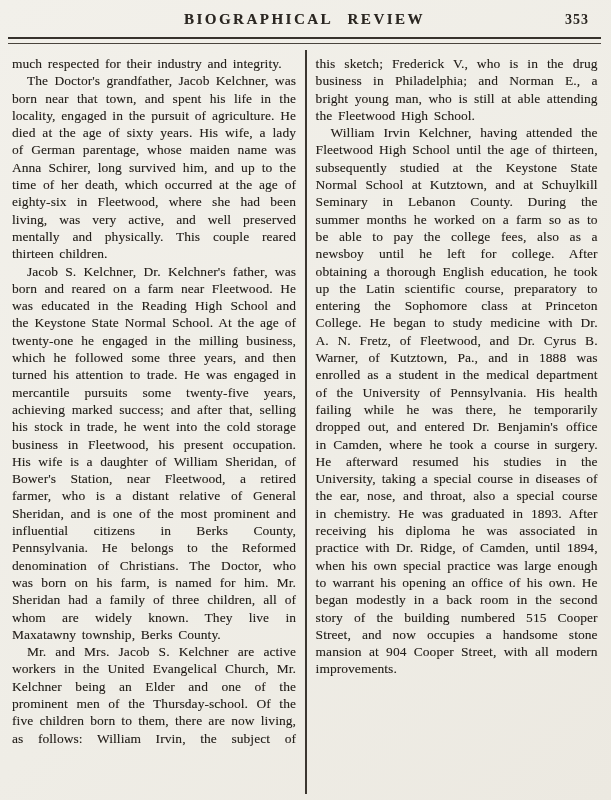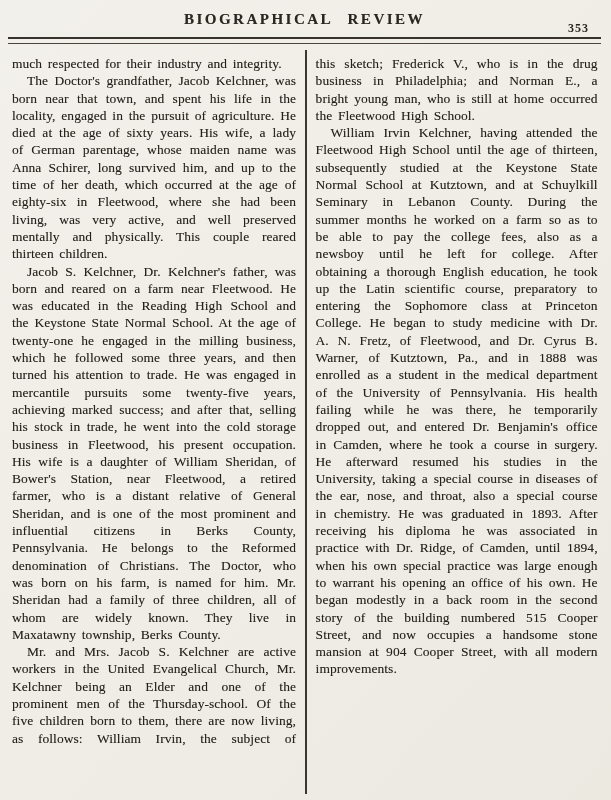--- a/index.html
+++ b/index.html
@@ -35,22 +35,22 @@
     font-size: 15px;
     font-weight: bold;
     letter-spacing: 2.5px;
     word-spacing: 9px;
     color: #2a2621;
     text-shadow: 0.3px 0.3px 0 rgba(40,33,26,0.35);
   }
   .page-number {
     position: absolute;
     right: 8px;
-    top: 10px;
-    font-size: 12px;
+    top: 1px;
+    font-size: 14px;
     font-weight: bold;
     letter-spacing: 1px;
     color: #2a2621;
   }
   
   .header-rule {
     position: absolute;
     top: 37px;
     left: 8px;
     right: 10px;
@@ -109,19 +109,19 @@
     <div class="col left">
       <p class="noindent">much respected for their industry and integrity.</p>
       <p>The Doctor's grandfather, Jacob Kelchner, was born near that town, and spent his life in the locality, engaged in the pursuit of agriculture.  He died at the age of sixty years. His wife, a lady of German parentage, whose maiden name was Anna Schirer, long survived him, and up to the time of her death, which occurred at the age of eighty-six in Fleetwood, where she had been living, was very active, and well preserved mentally and physically.  This couple reared thirteen children.</p>
       <p>Jacob S. Kelchner, Dr. Kelchner's father, was born and reared on a farm near Fleetwood.  He was educated in the Reading High School and the Keystone State Normal School.  At the age of twenty-one he engaged in the milling business, which he followed some three years, and then turned his attention to trade.  He was engaged in mercantile pursuits some twenty-five years, achieving marked success; and after that, selling his stock in trade, he went into the cold storage business in Fleetwood, his present occupation. His wife is a daughter of William Sheridan, of Bower's Station, near Fleetwood, a retired farmer, who is a distant relative of General Sheridan, and is one of the most prominent and influential citizens in Berks County, Pennsylvania.  He belongs to the Reformed denomination of Christians.  The Doctor, who was born on his farm, is named for him. Mr. Sheridan had a family of three children, all of whom are widely known.  They live in Maxatawny township, Berks County.</p>
       <p class="continues">Mr. and Mrs. Jacob S. Kelchner are active workers in the United Evangelical Church, Mr. Kelchner being an Elder and one of the prominent men of the Thursday-school.  Of the five children born to them, there are now living, as follows: William Irvin, the subject of</p>
     </div>
 
     <div class="divider"></div>
 
     <div class="col right">
-      <p class="noindent">this sketch; Frederick V., who is in the drug business in Philadelphia; and Norman E., a bright young man, who is still at home occurred the Fleetwood High School.</p>
+      <p class="noindent">this sketch; Frederick V., who is in the drug business in Philadelphia; and Norman E., a bright young man, who is still at able attending the Fleetwood High School.</p>
       <p>William Irvin Kelchner, having attended the Fleetwood High School until the age of thirteen, subsequently studied at the Keystone State Normal School at Kutztown, and at Schuylkill Seminary in Lebanon County. During the summer months he worked on a farm so as to be able to pay the college fees, also as a newsboy until he left for college. After obtaining a thorough English education, he took up the Latin scientific course, preparatory to entering the Sophomore class at Princeton College.  He began to study medicine with Dr. A. N. Fretz, of Fleetwood, and Dr. Cyrus B. Warner, of Kutztown, Pa., and in 1888 was enrolled as a student in the medical department of the University of Pennsylvania.  His health failing while he was there, he temporarily dropped out, and entered Dr. Benjamin's office in Camden, where he took a course in surgery.  He afterward resumed his studies in the University, taking a special course in diseases of the ear, nose, and throat, also a special course in chemistry.  He was graduated in 1893.  After receiving his diploma he was associated in practice with Dr. Ridge, of Camden, until 1894, when his own special practice was large enough to warrant his opening an office of his own.  He began modestly in a back room in the second story of the building numbered 515 Cooper Street, and now occupies a handsome stone mansion at 904 Cooper Street, with all modern improvements.</p>
     </div>
 
   </div>
 
 </div>
 
 </body></html>

